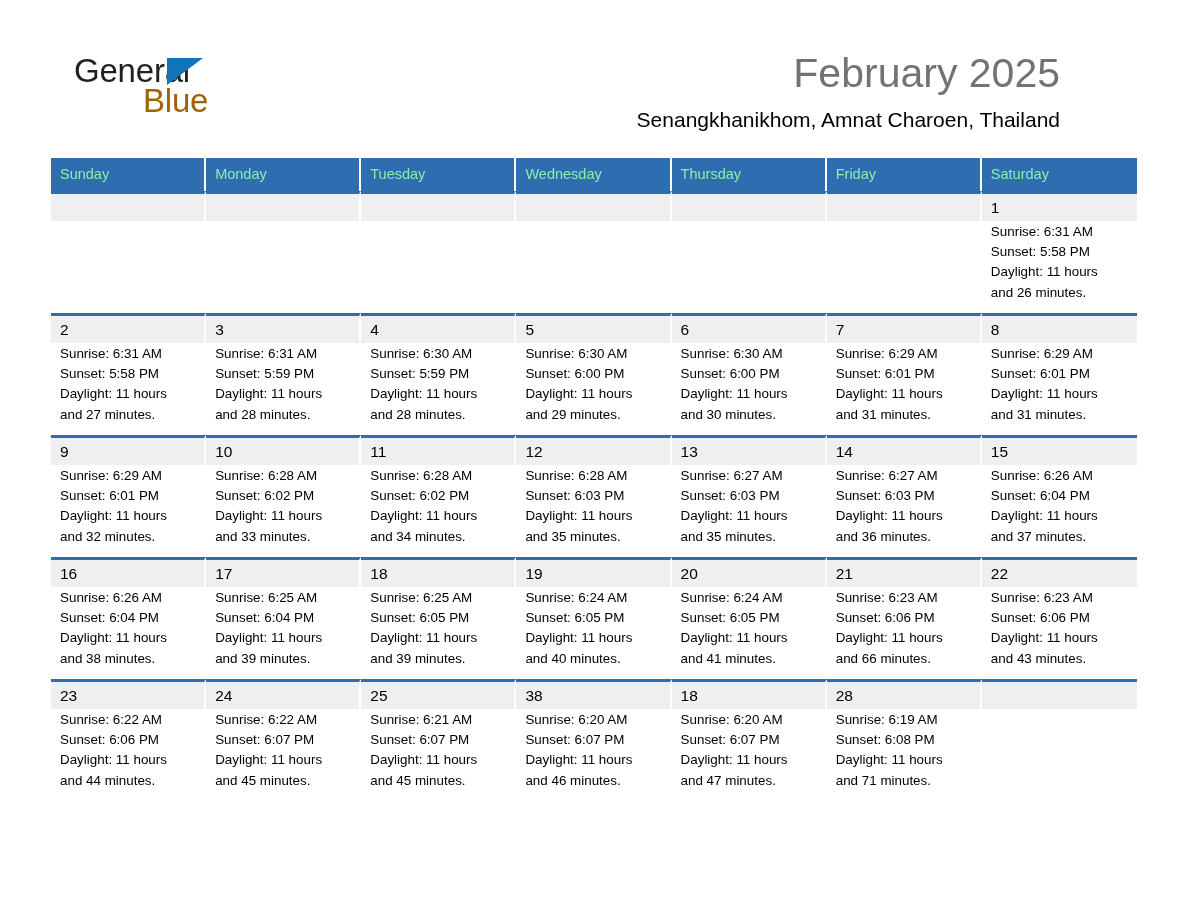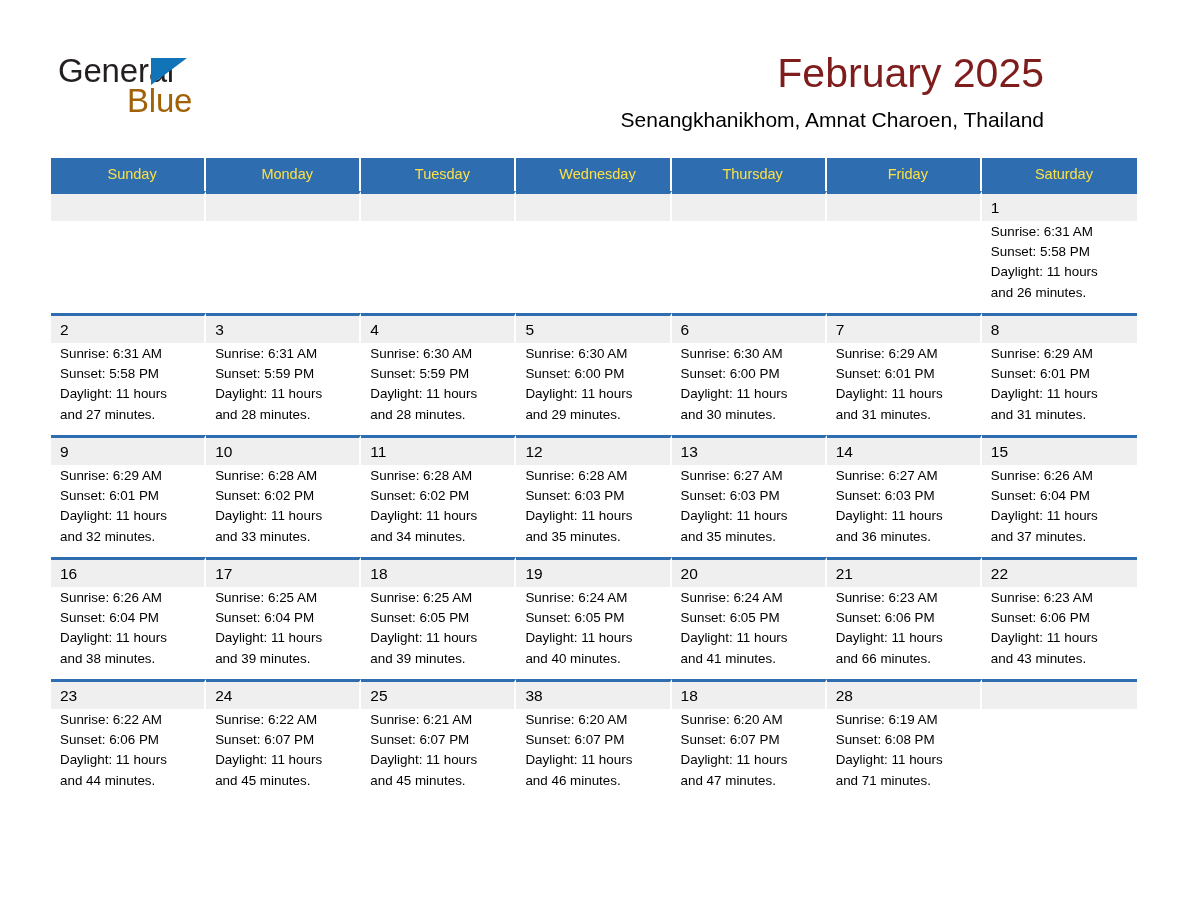--- a/index.html
+++ b/index.html
@@ -17,21 +17,21 @@
   .page {
     position: relative;
     width: 1188px;
     height: 918px;
     box-sizing: border-box;
   }
 
   
   .header {
     position: absolute;
-    left: 0;
+    left: 16px;
     top: 0;
     width: 1095px;
     height: 152px;
   }
   .brand {
     position: absolute;
     left: 58px;
     top: 52px;
     width: 300px;
     height: 70px;
@@ -69,21 +69,21 @@
   .title-block {
     position: absolute;
     right: 51px;
     top: 48px;
     text-align: right;
   }
   .cal-title {
     font-size: 41px;
     line-height: 50px;
     font-weight: normal;
-    color: #7f1d1d;
+    color: #737373;
     margin: 0;
     white-space: nowrap;
   }
   .cal-subtitle {
     font-size: 21px;
     line-height: 28px;
     font-weight: normal;
     color: #000000;
     margin: 8px 0 0 0;
     white-space: nowrap;
@@ -98,25 +98,25 @@
     width: 1086px;
   }
   table.cal {
     border-collapse: separate;
     border-spacing: 0;
     width: 1086px;
     table-layout: fixed;
   }
   table.cal th {
     background: #2e6daf;
-    color: #fde047;
+    color: #86efac;
     font-weight: normal;
     font-size: 14.5px;
     line-height: 18px;
-    text-align: center;
+    text-align: left;
     padding: 7px 0 8px 9px;
     height: 14px;
     vertical-align: middle;
     border-right: 2px solid #ffffff;
   }
   table.cal th.last { border-right: none; }
 
   td.day {
     width: 155px;
     height: 119px;

